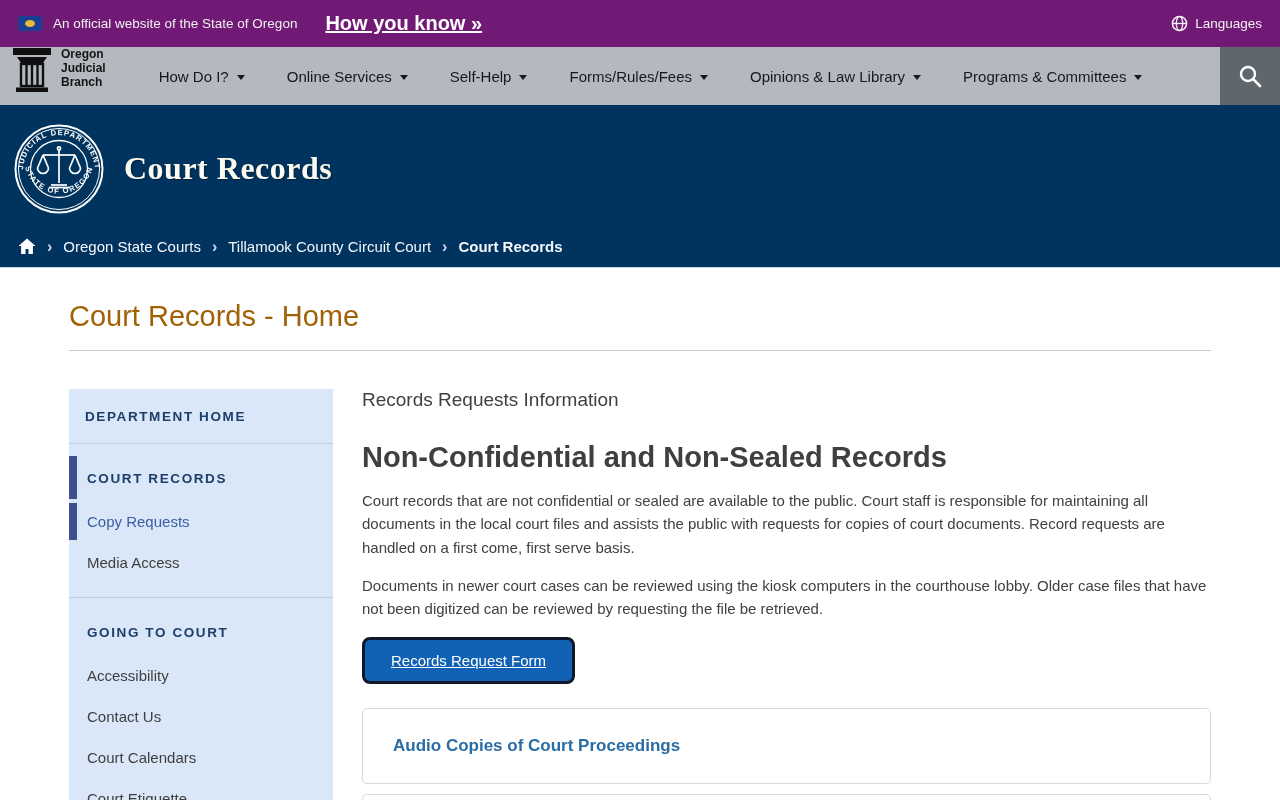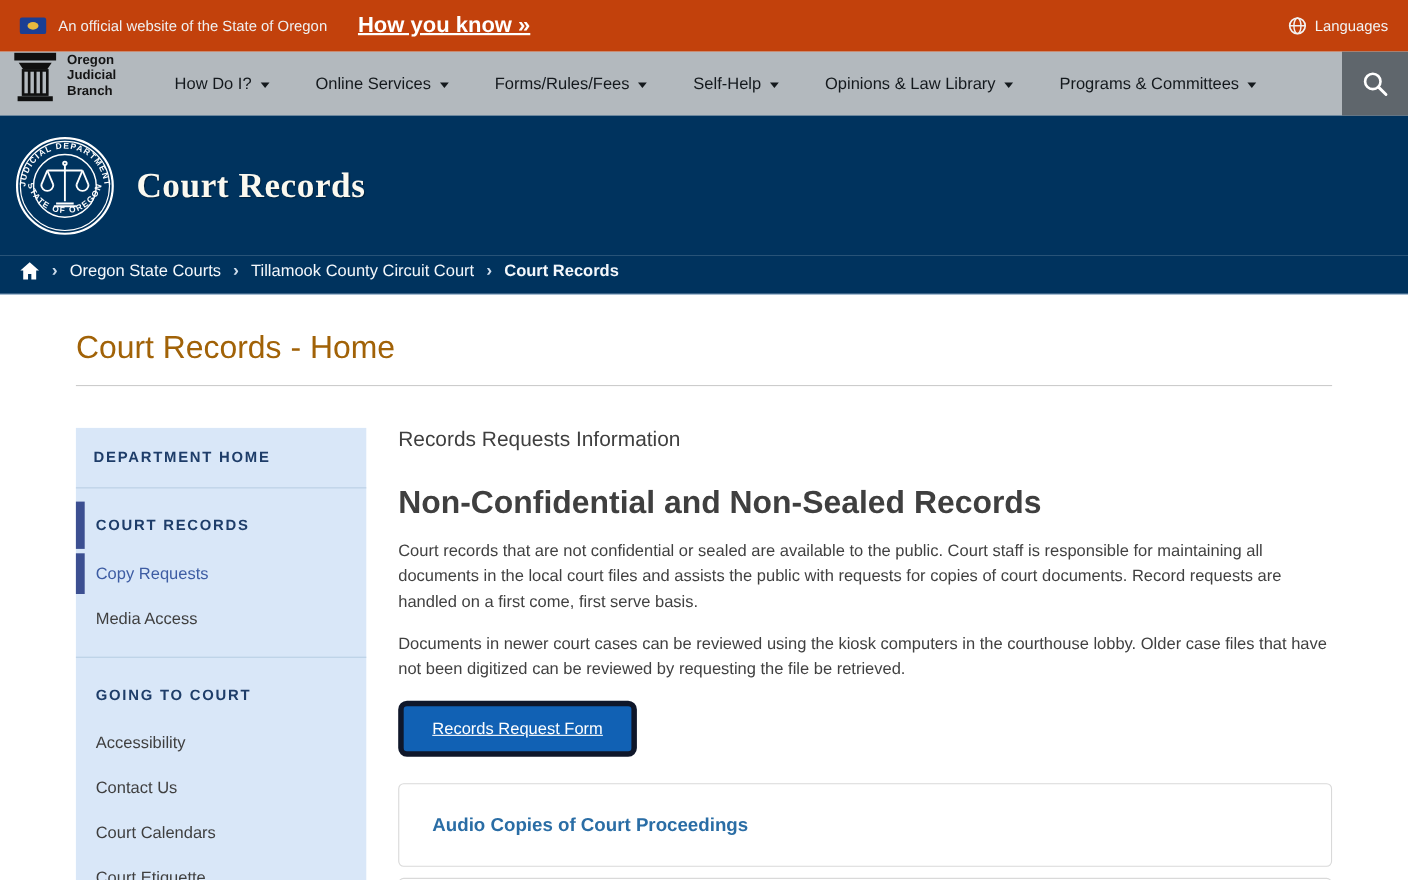--- a/index.html
+++ b/index.html
@@ -6,21 +6,21 @@
   html, body { width: 1280px; height: 800px; }
   body {
     font-family: "Liberation Sans", sans-serif;
     background: #ffffff;
     overflow: hidden;
     position: relative;
   }
 
   
   .topbar {
-    height: 47px; background: #c2410c; color: #ededed;
+    height: 47px; background: #701a75; color: #ededed;
     display: flex; align-items: center; padding: 0 18px;
   }
   .flag-icon {
     width: 24px; height: 15px; background: #1b3e93; border-radius: 2px;
     display: inline-flex; align-items: center; justify-content: center; flex: none;
   }
   .flag-icon span { width: 10px; height: 7px; background: #e8b93e; border-radius: 50%; display: block; }
   .topbar .official-text { font-size: 13.5px; margin-left: 11px; color: #f0f0f0; }
   .topbar .how-link {
     margin-left: 28px; font-size: 20px; font-weight: bold; color: #ffffff;
@@ -98,21 +98,21 @@
   .side-item.link { color: #3d5ca3; }
 
   
   .main-col { flex: 1; min-width: 0; }
   .main-heading { font-size: 19px; font-weight: normal; color: #3f3f3f; }
   .main-subheading { font-size: 29px; font-weight: bold; color: #3f3f3f; margin-top: 30px; }
   .main-col p { font-size: 15px; line-height: 1.55; color: #414141; margin-top: 15px; }
   .records-btn {
     display: inline-block; margin-top: 17px; background: #1161b4; color: #ffffff;
     font-size: 15px; font-family: "Liberation Sans", sans-serif;
-    padding: 12px 26px; border: 5px solid #0f172a; border-radius: 8px;
+    padding: 12px 26px; border: 3px solid #0f172a; border-radius: 8px;
     text-decoration: underline; cursor: pointer;
   }
   .accordion-list { margin-top: 24px; }
   .accordion {
     border: 1px solid #d9d9d9; border-radius: 5px; background: #ffffff;
     padding: 27px 30px; margin-bottom: 10px; cursor: pointer;
   }
   .accordion-title { font-size: 17px; font-weight: bold; color: #2a6da5; }
 
   svg { display: block; }
@@ -157,25 +157,25 @@
   <div class="nav-menu">
     <div class="nav-item">
       <span>How Do I?</span>
       <span class="caret"></span>
     </div>
     <div class="nav-item">
       <span>Online Services</span>
       <span class="caret"></span>
     </div>
     <div class="nav-item">
+      <span>Self-Help</span>
+      <span class="caret"></span>
+    </div>
+    <div class="nav-item">
       <span>Forms/Rules/Fees</span>
-      <span class="caret"></span>
-    </div>
-    <div class="nav-item">
-      <span>Self-Help</span>
       <span class="caret"></span>
     </div>
     <div class="nav-item">
       <span>Opinions &amp; Law Library</span>
       <span class="caret"></span>
     </div>
     <div class="nav-item">
       <span>Programs &amp; Committees</span>
       <span class="caret"></span>
     </div>

